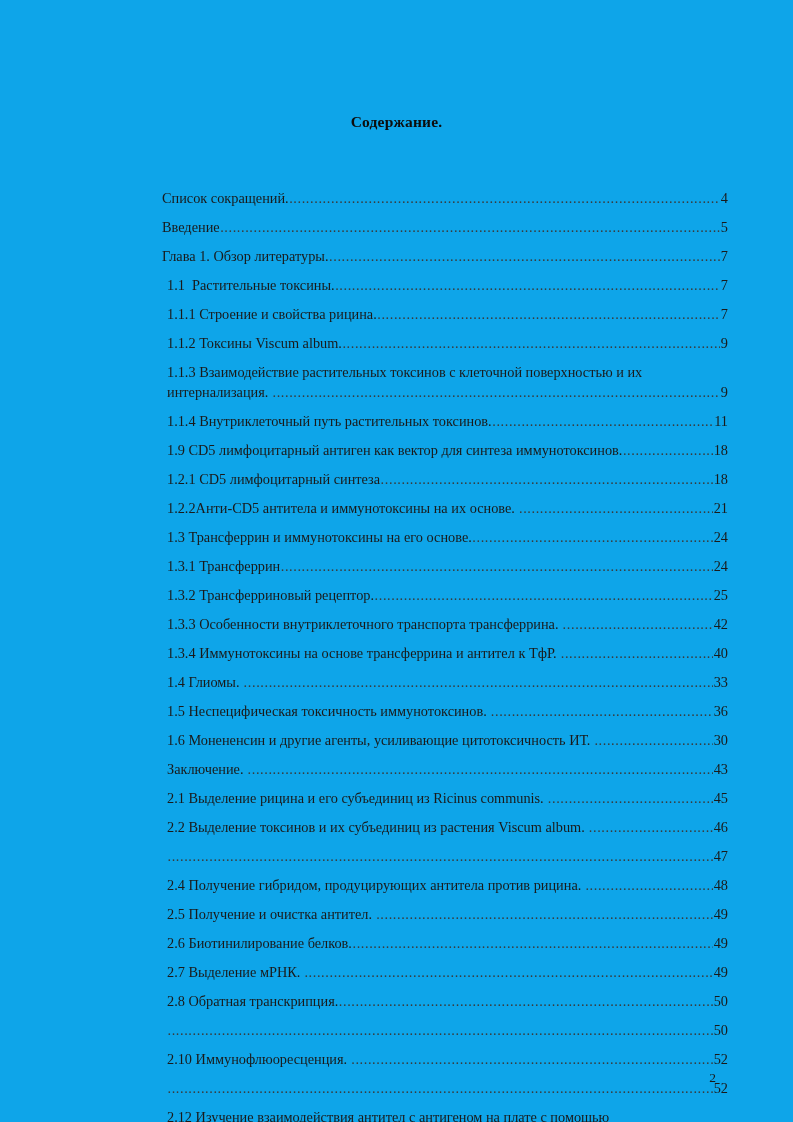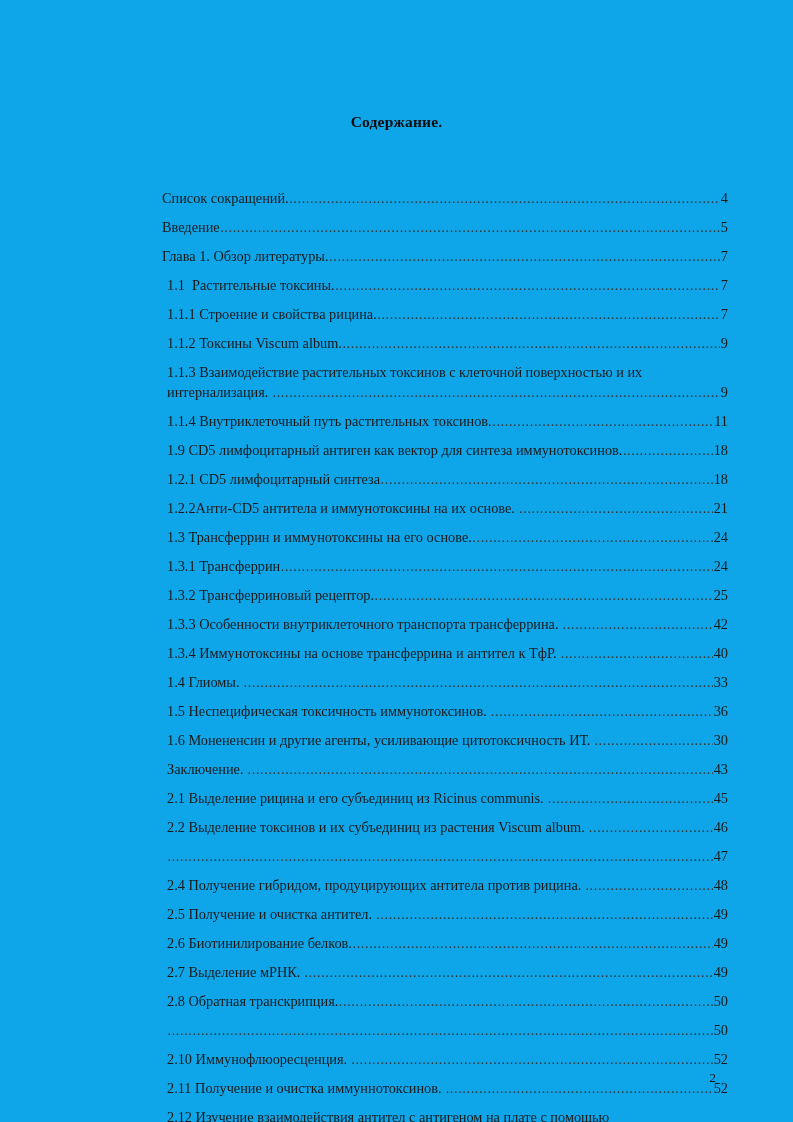--- a/index.html
+++ b/index.html
@@ -313,21 +313,20 @@
       </div>
       <div class="toc-entry indent">
         <div class="row">
           <span class="label">2.10 Иммунофлюоресценция. </span>
           <span class="leader">................................................................................................................................................................</span>
           <span class="page-no">52</span>
         </div>
       </div>
       <div class="toc-entry indent">
         <div class="row">
-          <span class="label">2.11 Получение и очистка иммуннотоксинов. </span>
           <span class="leader">................................................................................................................................................................</span>
           <span class="page-no">52</span>
         </div>
       </div>
       <div class="toc-entry indent">
         <span class="wrap-first">2.12 Изучение взаимодействия антител с антигеном на плате с помощью</span>
         <div class="row">
           <span class="label">иммуноферментного анализа</span>
           <span class="leader">................................................................................................................................................................</span>
           <span class="page-no">53</span>

